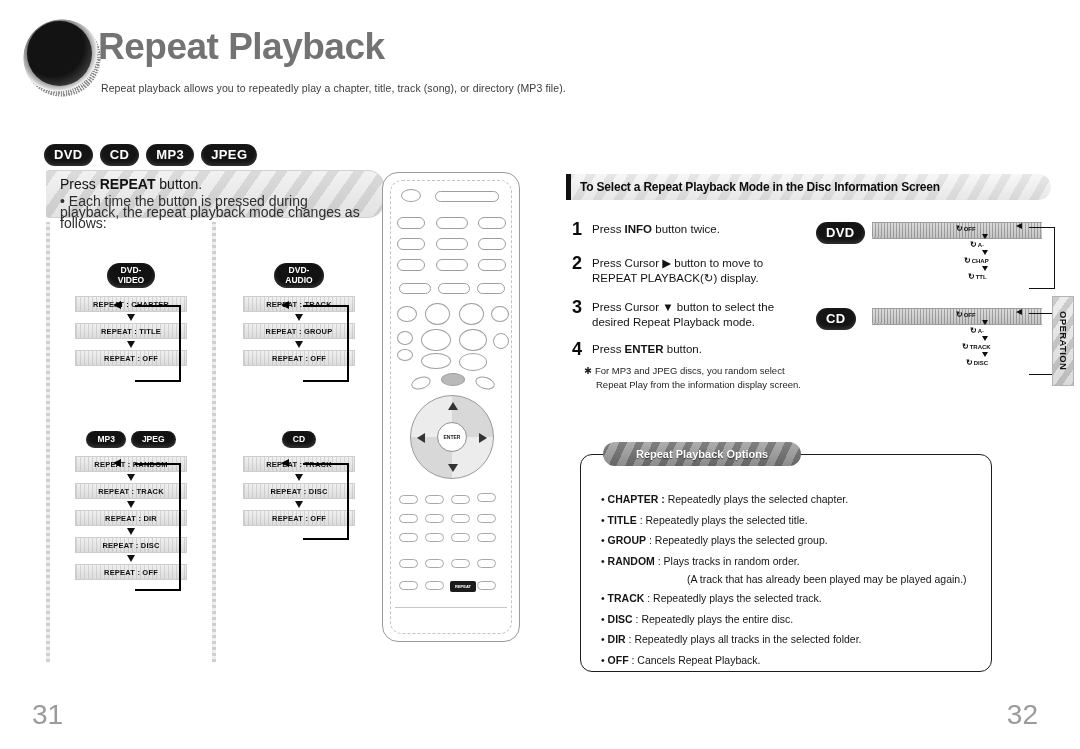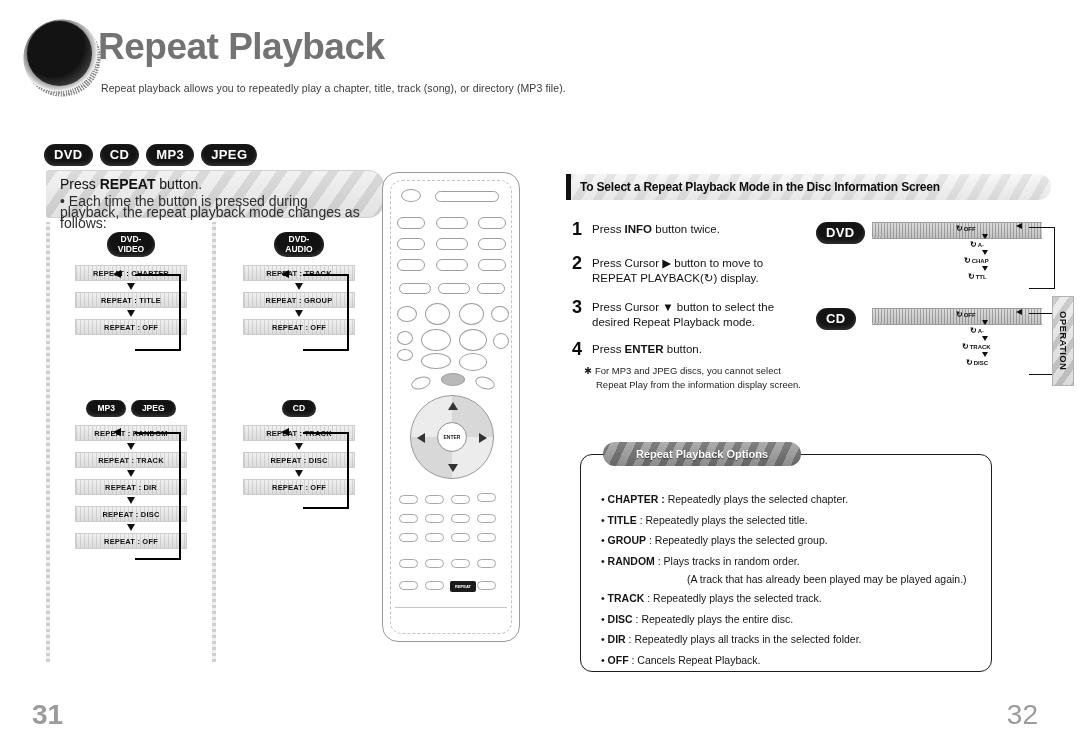--- a/index.html
+++ b/index.html
@@ -72,21 +72,21 @@
     position:absolute; left:14px; top:25px; width:310px;
     font-size:14px; line-height:11px; color:#2e2e2e;
   }
 
   
   #flow-region { position:absolute; left:46px; top:92px; width:338px; height:440px; }
   .flow-divider {
     position:absolute; top:0; width:4px; height:440px;
     background:repeating-linear-gradient(0deg,#cfcfcf 0 3px,#efefef 3px 6px);
   }
-  .flow-col { position:absolute; width:150px; }
+  .flow-col { position:absolute; width:150px;margin-top:31px; }
   .flow-head {
     display:flex; justify-content:center; gap:5px; margin-bottom:8px;
   }
   .oval {
     background:#121212; color:#fff; font-size:8.5px; font-weight:bold;
     border-radius:999px; padding:3px 11px 4px; line-height:10px; text-align:center;
     box-shadow:inset 0 -2px 4px rgba(255,255,255,.16);
   }
   .oval.two-line { padding:2px 11px 3px; }
   .step-box {
@@ -219,21 +219,21 @@
       linear-gradient(#e9e9e9,#cfcfcf);
     border:1px solid #b3b3b3;
     display:flex; align-items:center; justify-content:center;
   }
   #side-tab span {
     writing-mode:vertical-rl; font-size:9.5px; font-weight:bold; letter-spacing:.4px; color:#111;
   }
 
   
   .page-num { position:absolute; bottom:18px; font-size:28px; color:#9b9b9b; font-weight:normal; }
-  #page-num-left { left:32px;font-weight:bold; }
+  #page-num-left { left:32px; }
   #page-num-right { right:42px; }
 </style>
 </head>
 <body>
 
 <div id="top-banner">
   <div id="disc-art"></div>
   <div id="page-title">Repeat Playback</div>
   <div id="page-subtitle">Repeat playback allows you to repeatedly play a chapter, title, track (song), or directory (MP3 file).</div>
 </div>
@@ -425,21 +425,21 @@
       <div>desired Repeat Playback mode.</div>
     </div>
   </div>
 
   <div class="step" style="left:32px; top:212px;">
     <div class="step-num">4</div>
     <div class="step-text">Press <b>ENTER</b> button.</div>
   </div>
 
   <div id="footnote">
-    <div><span class="star">✱</span><span>For MP3 and JPEG discs, you cannot select</span></div>
+    <div><span class="star">✱</span><span>For MP3 and JPEG discs, you random select</span></div>
     <div style="padding-left:12px;">Repeat Play from the information display screen.</div>
   </div>
 
   <div class="disc-display" style="left:276px; top:92px; width:250px; height:72px;">
     <div class="dd-bar"></div>
     <div class="dd-oval">
       <span class="badge">DVD</span>
     </div>
     <div class="dd-list">
       <div class="dd-item">

